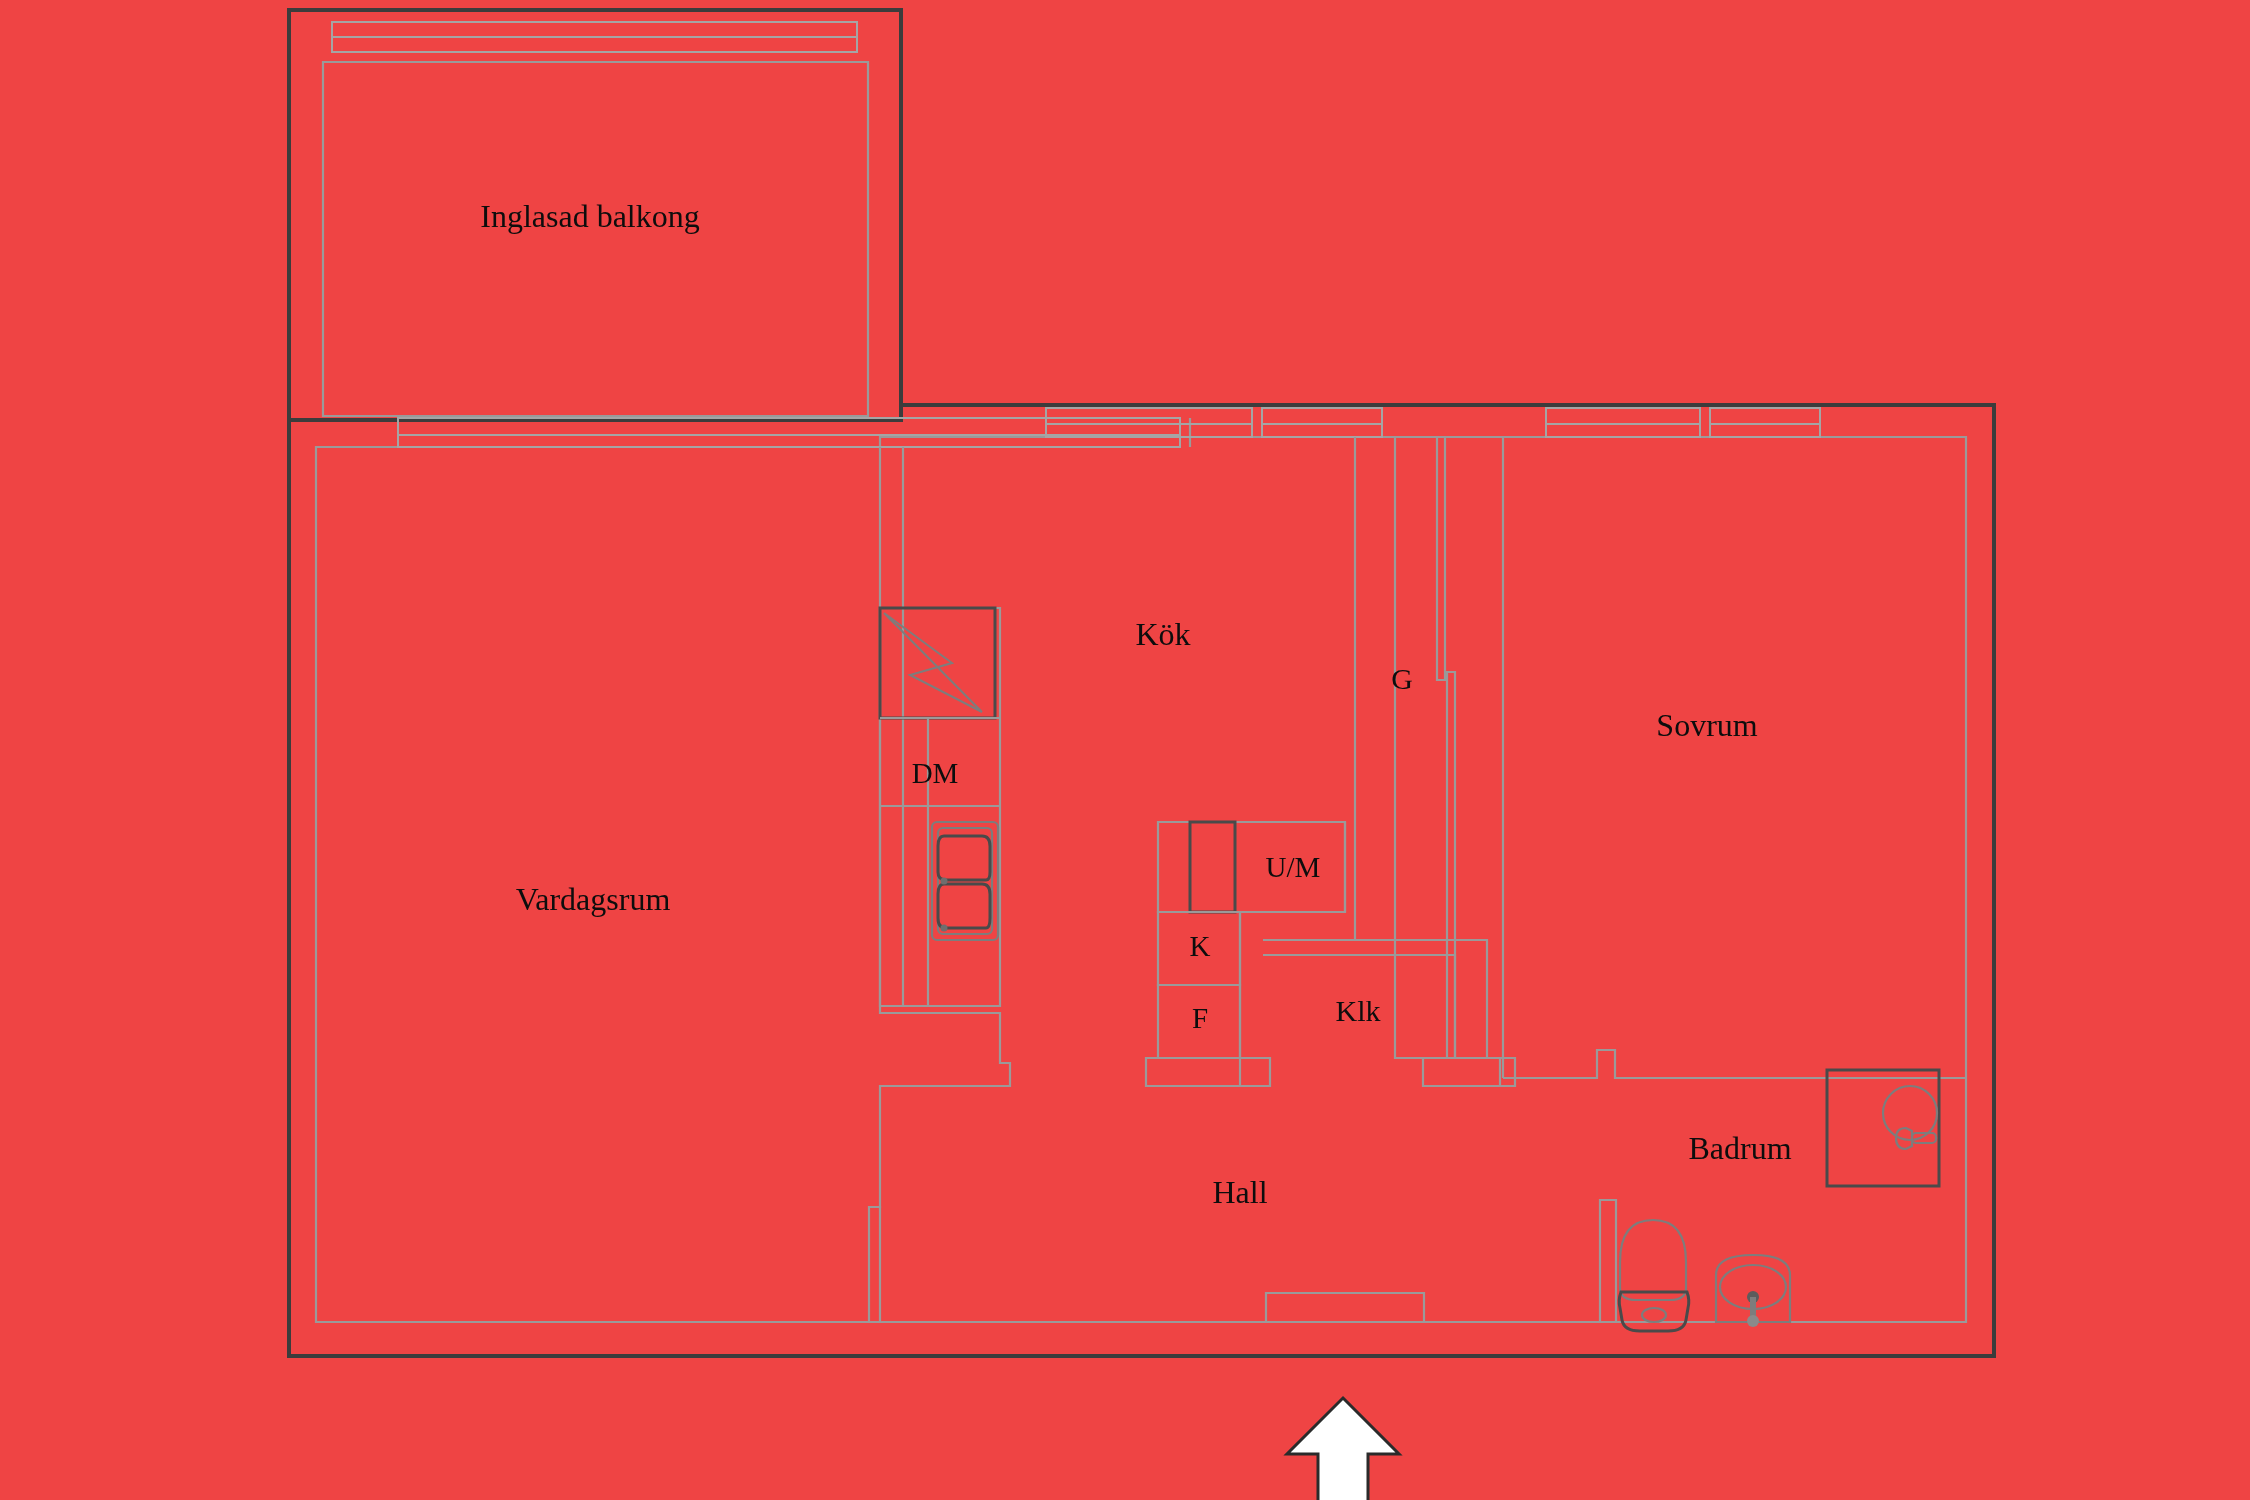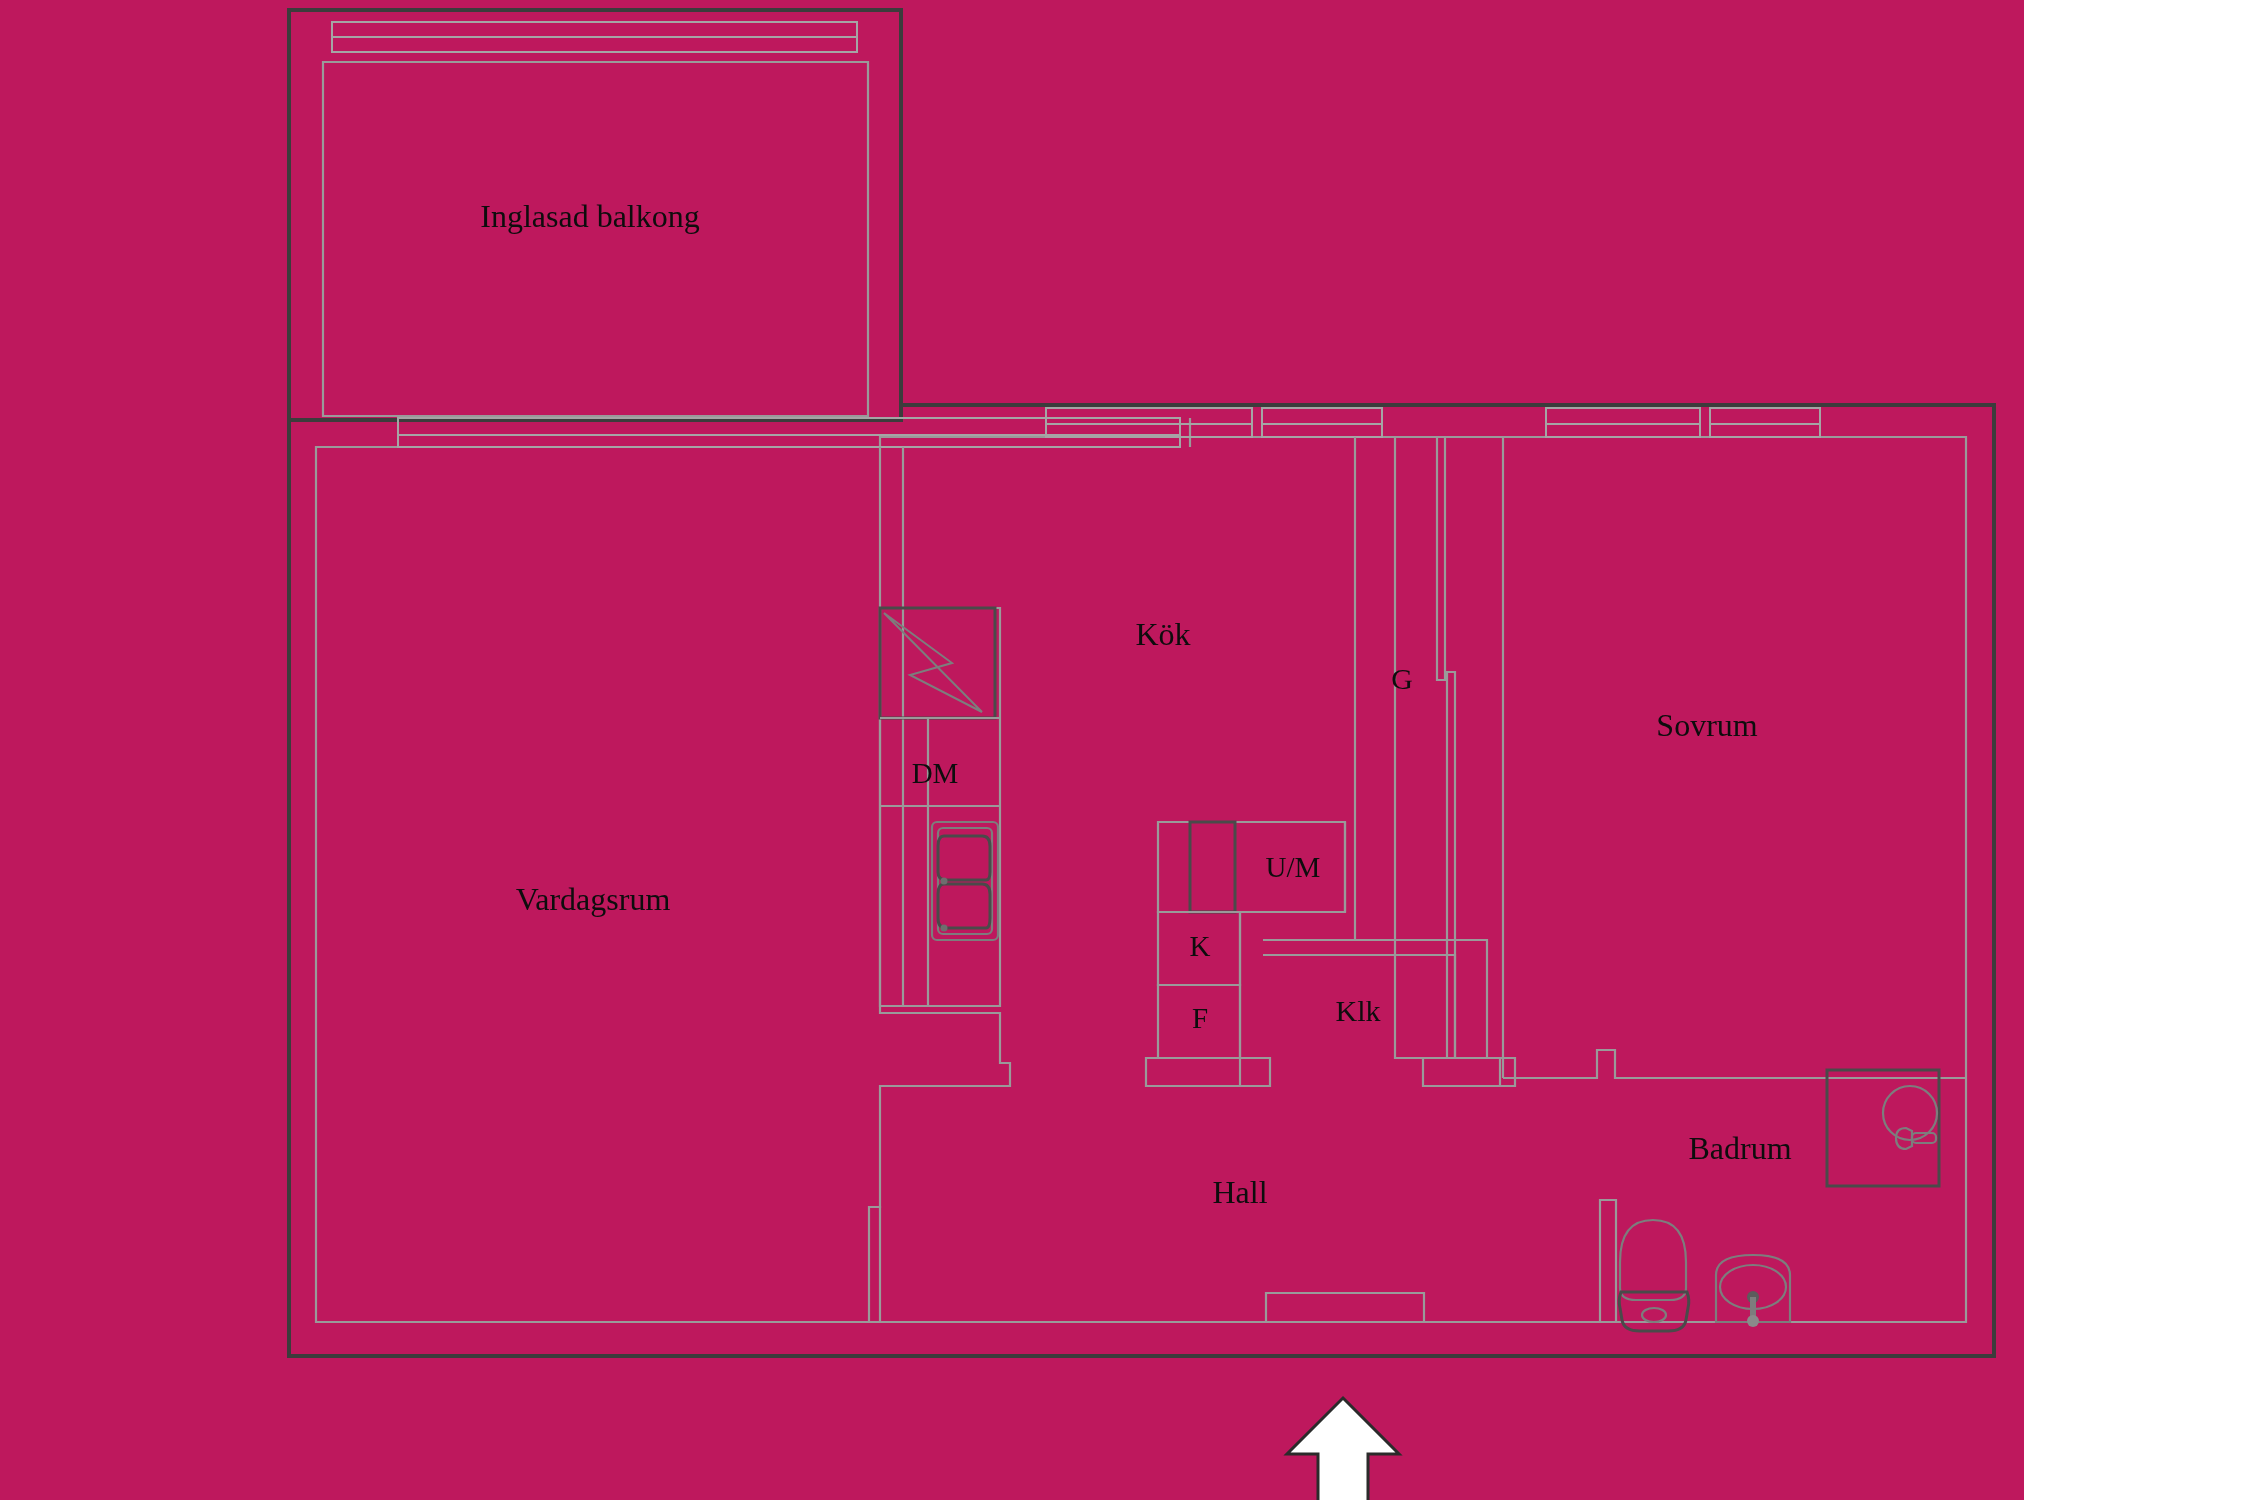--- a/index.html
+++ b/index.html
@@ -9,23 +9,23 @@
     background: #ffffff;
     width: 2250px;
     height: 1500px;
     overflow: hidden;
   }
   body {
     font-family: "Liberation Serif", "DejaVu Serif", serif;
   }
   #plan-wrap {
     position: relative;
-    width: 2024px;
+    width: 2250px;
     height: 1500px;
-    background: #be185d;
+    background: #ef4444;
   }
   svg#floorplan {
     display: block;
     width: 2250px;
     height: 1500px;
   }
   .wall-outer {
     fill: none;
     stroke: #3c3c3c;
     stroke-width: 4;

